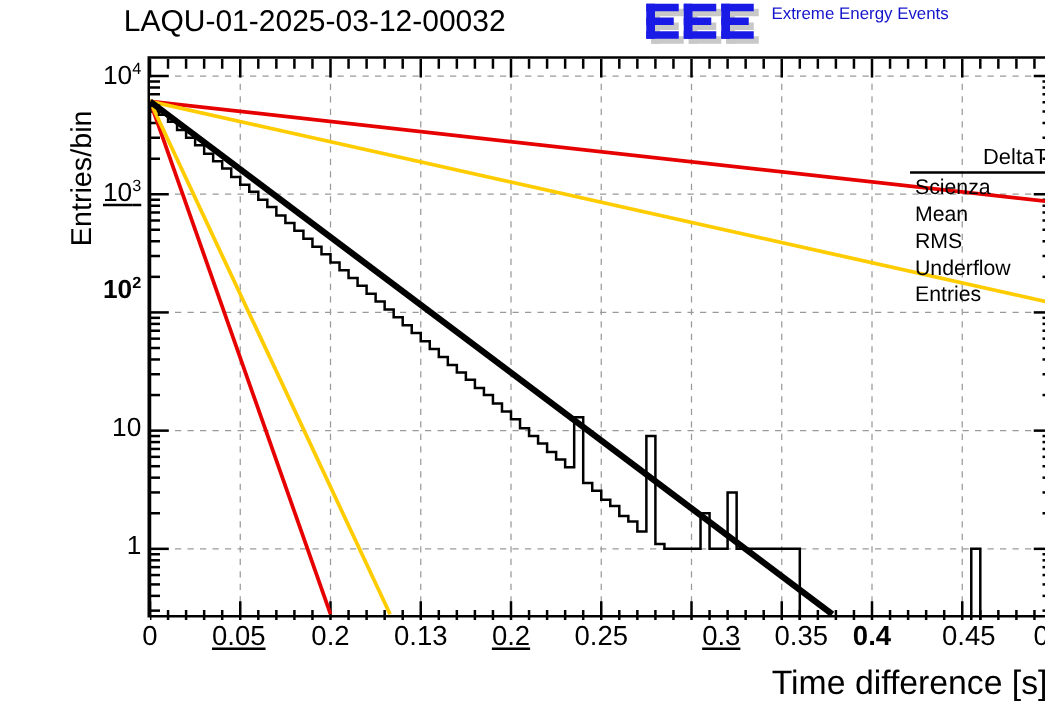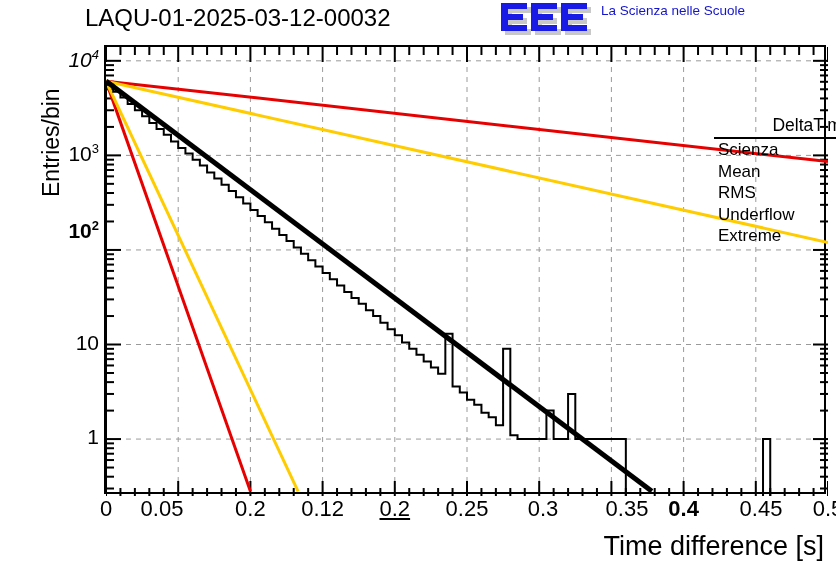--- a/index.html
+++ b/index.html
@@ -1,17 +1,17 @@
 <!DOCTYPE html>
 <html><head>
 <meta charset="utf-8">
 <style>
   html,body{margin:0;padding:0;background:#ffffff;}
   body{width:836px;height:572px;overflow:hidden;font-family:"Liberation Sans",sans-serif;color:#000;}
-  #root{position:relative;width:749px;height:572px;}
+  #root{position:relative;width:749px;height:572px;margin-left:14px;}
 
   
   .plot-title{
     position:absolute; left:85px; top:4px; width:400px;
     font-size:24px; letter-spacing:0px; color:#000; white-space:nowrap;
   }
 
   
   .logo-wrap{position:absolute; right:4px; top:1px; display:flex; align-items:flex-start;}
   .logo-eee{position:relative; width:96px; height:36px; margin-right:6px;}
@@ -101,21 +101,21 @@
             <rect x="32" y="24" width="26" height="6" fill="#1a1ae6"></rect>
             <rect x="32" y="2" width="7" height="28" fill="#1a1ae6"></rect>
             <rect x="62" y="2" width="26" height="6" fill="#1a1ae6"></rect>
             <rect x="62" y="13" width="22" height="6" fill="#1a1ae6"></rect>
             <rect x="62" y="24" width="26" height="6" fill="#1a1ae6"></rect>
             <rect x="62" y="2" width="7" height="28" fill="#1a1ae6"></rect>
           </g>
       </svg>
     </div>
     <div class="logo-text">
-      <span>La Scienza nelle Scuole</span>
+      <span>Extreme Energy Events</span>
     </div>
   </div>
 
   <div class="frame">
 
     <svg class="gridlayer" id="grid-svg" width="722" height="449" viewBox="0 0 722 449" preserveAspectRatio="none">
         <line x1="72.2" y1="0" x2="72.2" y2="449" stroke="#9a9a9a" stroke-width="1" stroke-dasharray="5,5"></line>
         <line x1="144.4" y1="0" x2="144.4" y2="449" stroke="#9a9a9a" stroke-width="1" stroke-dasharray="5,5"></line>
         <line x1="216.60000000000002" y1="0" x2="216.60000000000002" y2="449" stroke="#9a9a9a" stroke-width="1" stroke-dasharray="5,5"></line>
         <line x1="288.8" y1="0" x2="288.8" y2="449" stroke="#9a9a9a" stroke-width="1" stroke-dasharray="5,5"></line>
@@ -332,34 +332,34 @@
           <line x1="0" y1="34.117939554688746" x2="192.05200000000002" y2="444.3458262281906" stroke="#ffcc00" stroke-width="3" stroke-linecap="butt"></line>
           <path d="M 0.00 449 L 0.00 37.63 L 7.22 37.63 L 7.22 44.83 L 14.44 44.83 L 14.44 50.43 L 21.66 50.43 L 21.66 56.93 L 28.88 56.93 L 28.88 63.26 L 36.10 63.26 L 36.10 69.14 L 43.32 69.14 L 43.32 76.00 L 50.54 76.00 L 50.54 82.02 L 57.76 82.02 L 57.76 87.81 L 64.98 87.81 L 64.98 94.56 L 72.20 94.56 L 72.20 100.89 L 79.42 100.89 L 79.42 106.38 L 86.64 106.38 L 86.64 112.71 L 93.86 112.71 L 93.86 118.58 L 101.08 118.58 L 101.08 125.44 L 108.30 125.44 L 108.30 131.47 L 115.52 131.47 L 115.52 137.68 L 122.74 137.68 L 122.74 144.01 L 129.96 144.01 L 129.96 150.34 L 137.18 150.34 L 137.18 156.48 L 144.40 156.48 L 144.40 162.92 L 151.62 162.92 L 151.62 169.10 L 158.84 169.10 L 158.84 175.31 L 166.06 175.31 L 166.06 181.64 L 173.28 181.64 L 173.28 187.97 L 180.50 187.97 L 180.50 194.11 L 187.72 194.11 L 187.72 200.55 L 194.94 200.55 L 194.94 206.82 L 202.16 206.82 L 202.16 213.15 L 209.38 213.15 L 209.38 219.39 L 216.60 219.39 L 216.60 226.03 L 223.82 226.03 L 223.82 232.24 L 231.04 232.24 L 231.04 238.57 L 238.26 238.57 L 238.26 244.90 L 245.48 244.90 L 245.48 251.04 L 252.70 251.04 L 252.70 256.71 L 259.92 256.71 L 259.92 263.30 L 267.14 263.30 L 267.14 269.04 L 274.36 269.04 L 274.36 275.71 L 281.58 275.71 L 281.58 282.25 L 288.80 282.25 L 288.80 288.34 L 296.02 288.34 L 296.02 295.50 L 303.24 295.50 L 303.24 301.83 L 310.46 301.83 L 310.46 307.71 L 317.68 307.71 L 317.68 314.57 L 324.90 314.57 L 324.90 320.59 L 332.12 320.59 L 332.12 326.80 L 339.34 326.80 L 339.34 286.73 L 346.56 286.73 L 346.56 339.46 L 353.78 339.46 L 353.78 345.60 L 361.00 345.60 L 361.00 352.83 L 368.22 352.83 L 368.22 357.86 L 375.44 357.86 L 375.44 365.71 L 382.66 365.71 L 382.66 370.28 L 389.88 370.28 L 389.88 378.25 L 397.10 378.25 L 397.10 301.83 L 404.32 301.83 L 404.32 388.15 L 411.54 388.15 L 411.54 392.07 L 418.76 392.07 L 418.76 392.07 L 425.98 392.07 L 425.98 392.07 L 433.20 392.07 L 433.20 392.07 L 440.42 392.07 L 440.42 363.60 L 447.64 363.60 L 447.64 392.07 L 454.86 392.07 L 454.86 392.07 L 462.08 392.07 L 462.08 346.95 L 469.30 346.95 L 469.30 392.07 L 476.52 392.07 L 476.52 392.07 L 483.74 392.07 L 483.74 392.07 L 490.96 392.07 L 490.96 392.07 L 498.18 392.07 L 498.18 392.07 L 505.40 392.07 L 505.40 392.07 L 512.62 392.07 L 512.62 392.07 L 519.84 392.07 L 519.84 449 M 657.02 449 L 657.02 392.07 L 664.24 392.07 L 664.24 449 " fill="none" stroke="#000000" stroke-width="2" stroke-linejoin="miter"></path>
           <line x1="0" y1="34.117939554688746" x2="545.832" y2="444.3458262281906" stroke="#000000" stroke-width="5" stroke-linecap="butt"></line>
         </g>
       </svg>
 
     <div class="ylabel">Entries/bin</div>
     <div class="xlabel">Time difference [s]</div>
 
     <div id="ytick-labels">
-        <div class="ytick-label" style="top: 0.818216px; font-style: italic;"><span>10</span><sup>4</sup></div>
-        <div class="ytick-label" style="top: 95.3806px;"><span>10</span><sup>3</sup></div>
+        <div class="ytick-label" style="top: 0.818216px;"><span>10</span><sup>4</sup></div>
+        <div class="ytick-label" style="top: 95.3806px; text-decoration: underline;"><span>10</span><sup>3</sup></div>
         <div class="ytick-label" style="top: 172px; font-weight: bold;"><span>10</span><sup>2</sup></div>
         <div class="ytick-label" style="top: 284.505px;"><span>10</span></div>
         <div class="ytick-label" style="top: 379.068px;"><span>1</span></div>
       </div>
     <div id="xtick-labels">
         <div class="xtick-label" style="left: 0px;">0</div>
-        <div class="xtick-label" style="left: 56px;">0.05</div>
+        <div class="xtick-label" style="left: 71px; text-decoration: underline;">0.05</div>
         <div class="xtick-label" style="left: 144.4px;">0.2</div>
-        <div class="xtick-label" style="left: 216.6px;">0.12</div>
+        <div class="xtick-label" style="left: 216.6px;">0.13</div>
         <div class="xtick-label" style="left: 288.8px; text-decoration: underline;">0.2</div>
         <div class="xtick-label" style="left: 361px;">0.25</div>
-        <div class="xtick-label" style="left: 437px;">0.3</div>
+        <div class="xtick-label" style="left: 457px; text-decoration: underline;">0.3</div>
         <div class="xtick-label" style="left: 521px;">0.35</div>
         <div class="xtick-label" style="left: 577.6px; font-weight: bold;">0.4</div>
         <div class="xtick-label" style="left: 655px;">0.45</div>
         <div class="xtick-label" style="left: 722px;">0.5</div>
       </div>
 
     <div class="statsbox">
       <div class="stats-title">DeltaTime</div>
       <div id="stats-rows">
           <div class="stats-row">
@@ -368,19 +368,19 @@
           <div class="stats-row">
             <span class="k">Mean</span>
           </div>
           <div class="stats-row">
             <span class="k">RMS</span>
           </div>
           <div class="stats-row">
             <span class="k">Underflow</span>
           </div>
           <div class="stats-row">
-            <span class="k">Extreme</span>
+            <span class="k">Entries</span>
           </div>
         </div>
     </div>
 
   </div>
 </div>
 
 </body></html>

